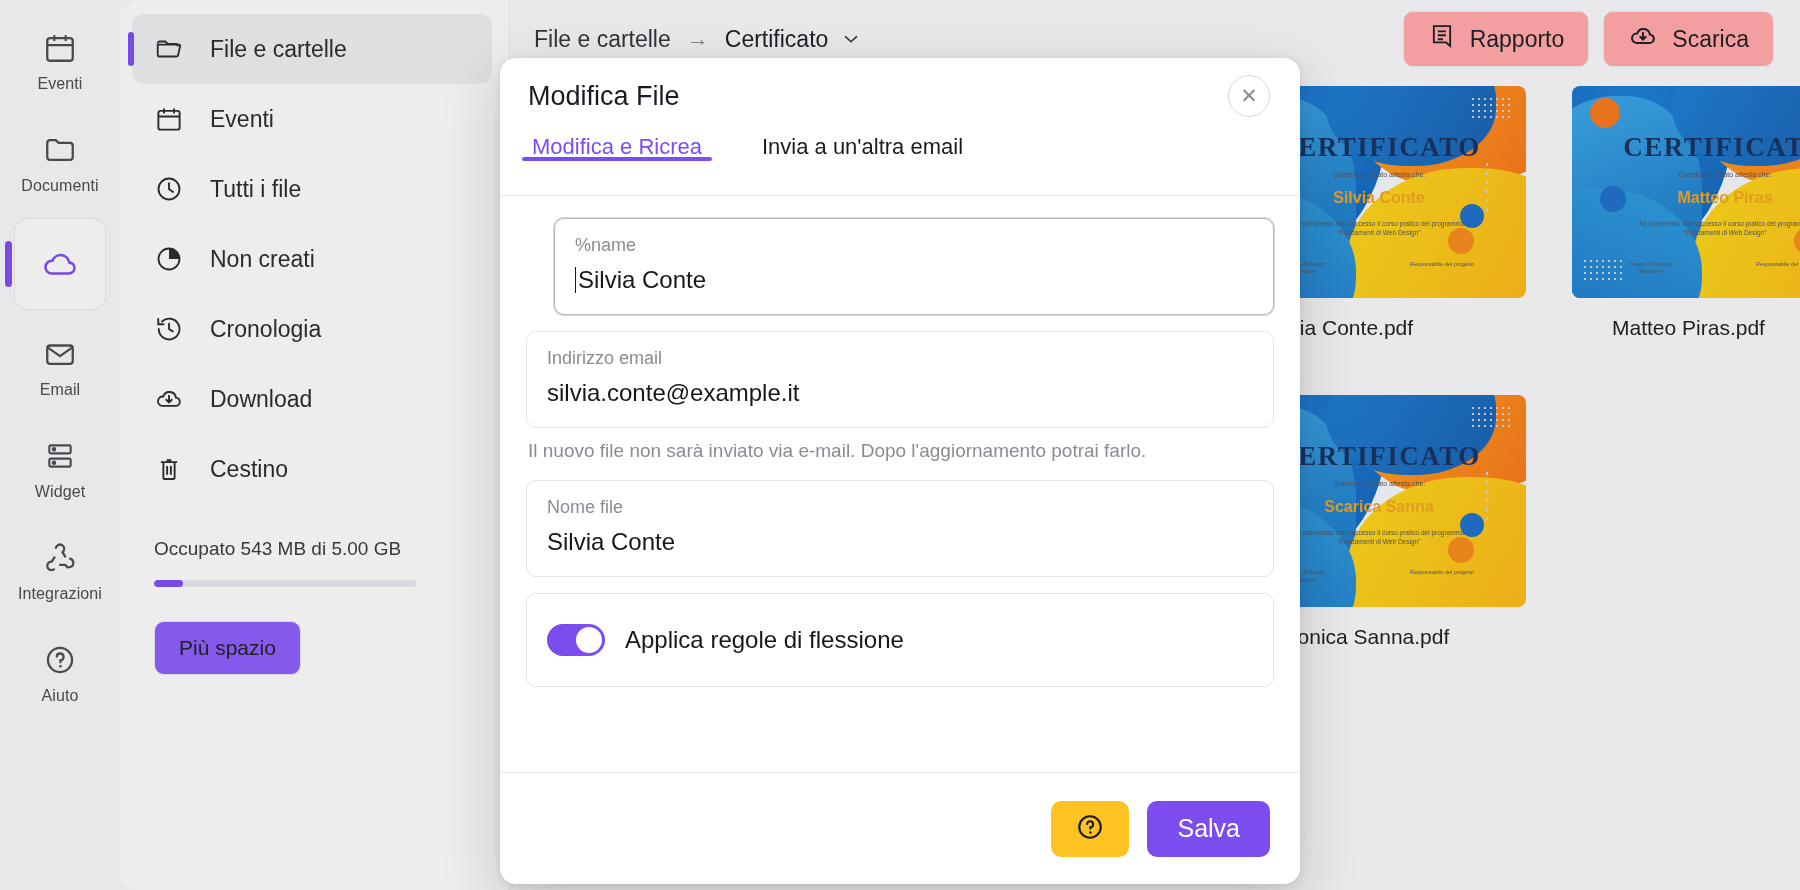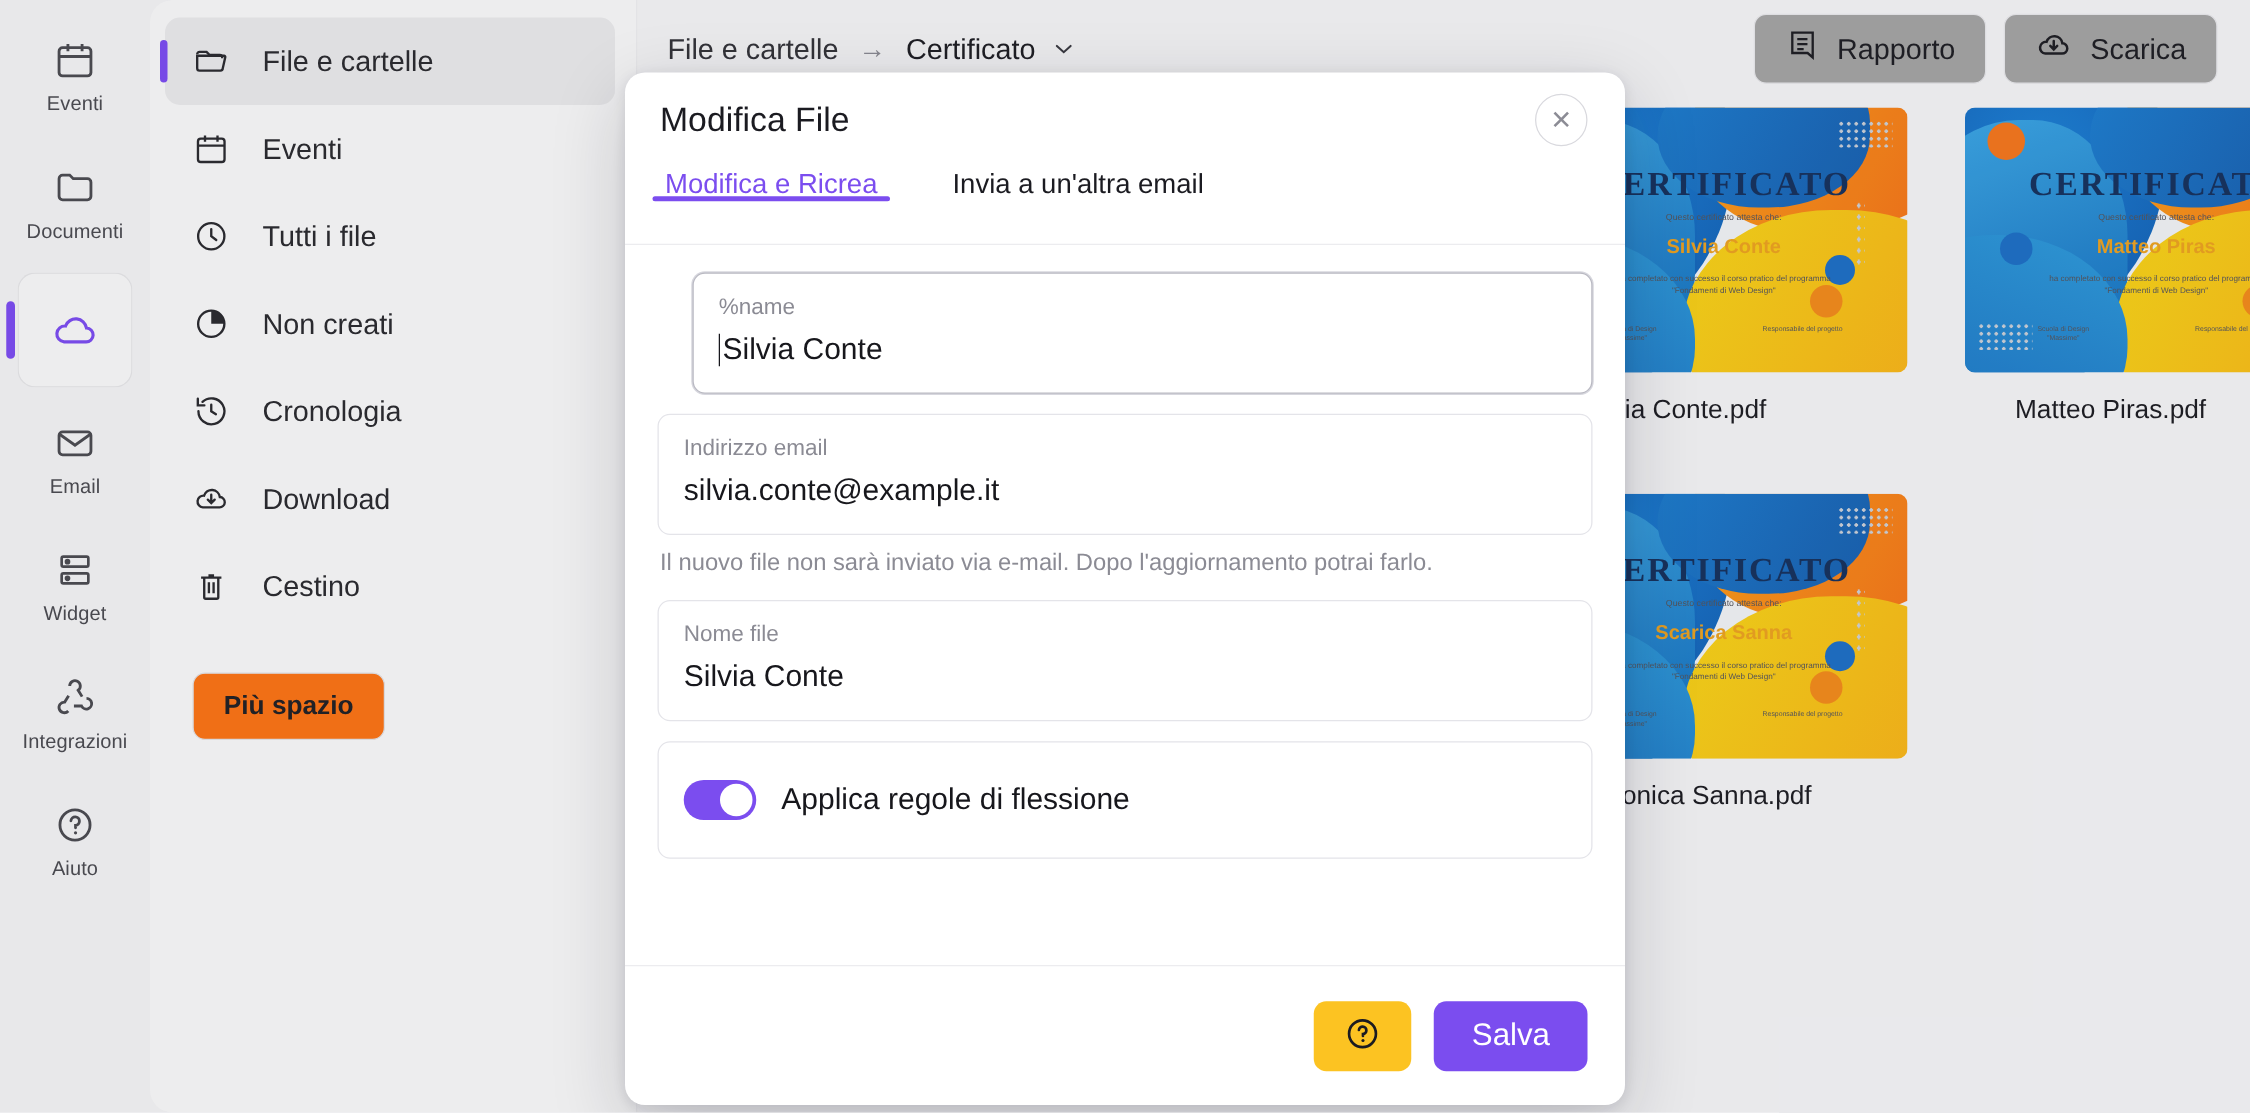--- a/index.html
+++ b/index.html
@@ -52,37 +52,37 @@
   .nav-ico { width: 44px; display: flex; align-items: center; }
   .nav-lbl { font-size: 23px; color: #2b2b30; margin-left: 12px; }
 
   .storage { margin: 34px 0 0 34px; }
   .storage-text { font-size: 19px; color: #3a3a40; }
   .bar { width: 262px; height: 7px; border-radius: 4px; background: #e2e2e6; margin-top: 20px; overflow: hidden; }
   .bar > i { display: block; height: 100%; background: #7b4def; border-radius: 4px; }
   .more-space {
     margin: 34px 0 0 34px; display: inline-flex; align-items: center; justify-content: center;
     height: 54px; padding: 0 24px; border: 1px solid #e0e0e4; border-radius: 10px;
-    background: #f97316; font-size: 21px; color: #222227; cursor: pointer; font-weight: bold;
+    background: #8b5cf6; font-size: 21px; color: #222227; cursor: pointer;
   }
 
   
   .main {
     flex: 1; height: 890px; background: #f2f2f4; position: relative;
     border-radius: 0 0 0 0; overflow: hidden;
   }
   .topbar { height: 78px; display: flex; align-items: center; padding: 0 26px 0 24px; }
   .crumb { display: flex; align-items: center; font-size: 23px; color: #33333a; }
   .crumb .c-sep { margin: 0 16px; color: #8a8a93; font-size: 22px; }
   .crumb .c-cur { color: #1f1f25; }
   .chev { margin-left: 12px; display: inline-flex; }
   .topbtns { margin-left: auto; display: flex; gap: 14px; }
   .tbtn {
     display: inline-flex; align-items: center; gap: 14px;
-    height: 56px; padding: 0 24px; background: #a3a3a3;
+    height: 56px; padding: 0 24px; background: #fca5a5;
     border: 1px solid #e6e6ea; border-radius: 10px;
     font-size: 23px; color: #1f1f25; cursor: pointer;
   }
 
   
   .grid {
     position: absolute; left: 24px; right: 0; top: 86px;
     display: grid; grid-template-columns: repeat(4, 300px); gap: 24px 46px;
   }
   .card { width: 300px; }
@@ -355,20 +355,26 @@
     <div class="nav-item">
       <span class="nav-ico">
         <svg width="30" height="30" viewBox="0 0 24 24" fill="none" stroke="#2b2b30" stroke-width="1.5">
           <path d="M5.5 6.5h13M7.5 6.5V19a1 1 0 0 0 1 1h7a1 1 0 0 0 1-1V6.5M10.2 5h3.6"></path>
           <path d="M10.5 9.5v7M13.5 9.5v7"></path>
         </svg>
       </span>
       <span class="nav-lbl">Cestino</span>
     </div>
 
+    <div class="storage">
+      <div class="storage-text">Occupato 543 MB di 5.00 GB</div>
+      <div class="bar">
+          <i id="storage-fill" style="width: 11%;"></i>
+        </div>
+    </div>
 
     <div class="more-space">Più spazio</div>
   </div>
 
   <div class="main">
 
     <div class="topbar">
       <div class="crumb">
         <span>File e cartelle</span>
         <span class="c-sep">→</span>

